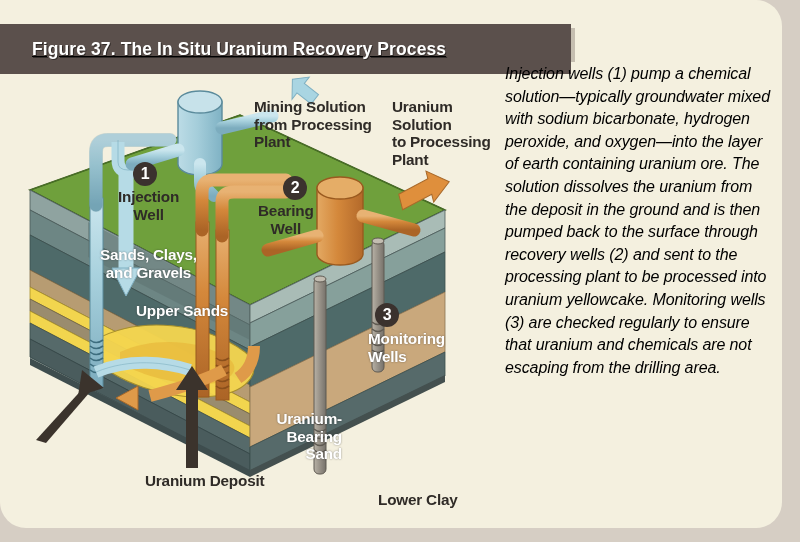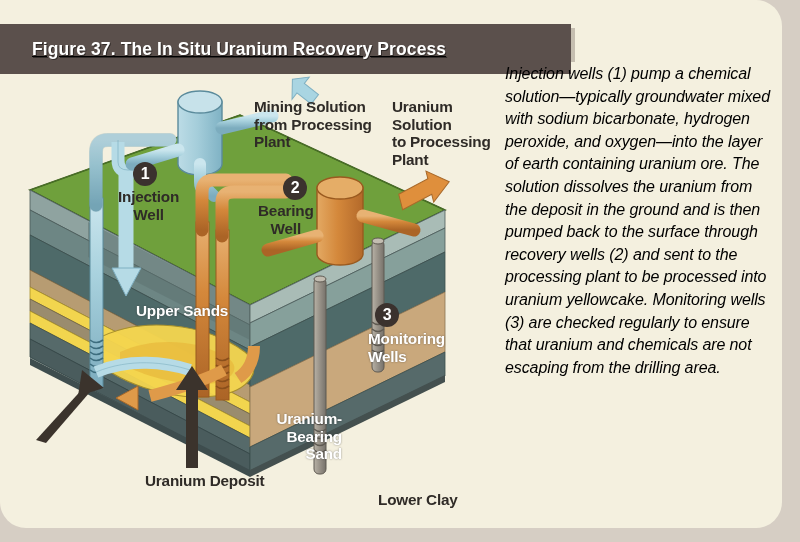--- a/index.html
+++ b/index.html
@@ -265,20 +265,22 @@
 
     <div class="lbl" style="left:254px; top:58px;">Mining Solution
 from Processing
 Plant</div>
 
     <div class="lbl" style="left:392px; top:58px;">Uranium
 Solution
 to Processing
 Plant</div>
 
+    <div class="lbl lbl-w" style="left:100px; top:206px; text-align:center;">Sands, Clays,
+and Gravels</div>
 
     <div class="lbl lbl-w" style="left:136px; top:262px;">Upper Sands</div>
 
     <div class="lbl lbl-w" style="left:262px; top:370px; text-align:right; width:80px;">Uranium-
 Bearing
 Sand</div>
 
     <div class="lbl" style="left:378px; top:451px;">Lower Clay</div>
 
 

